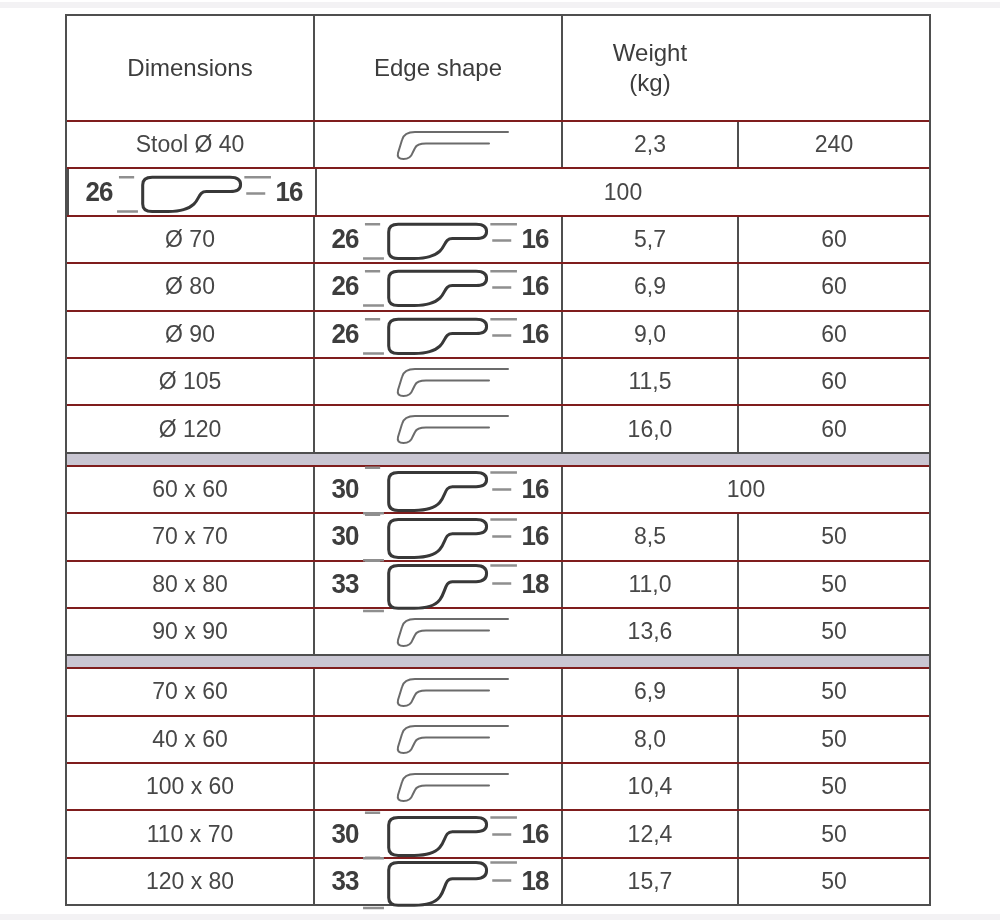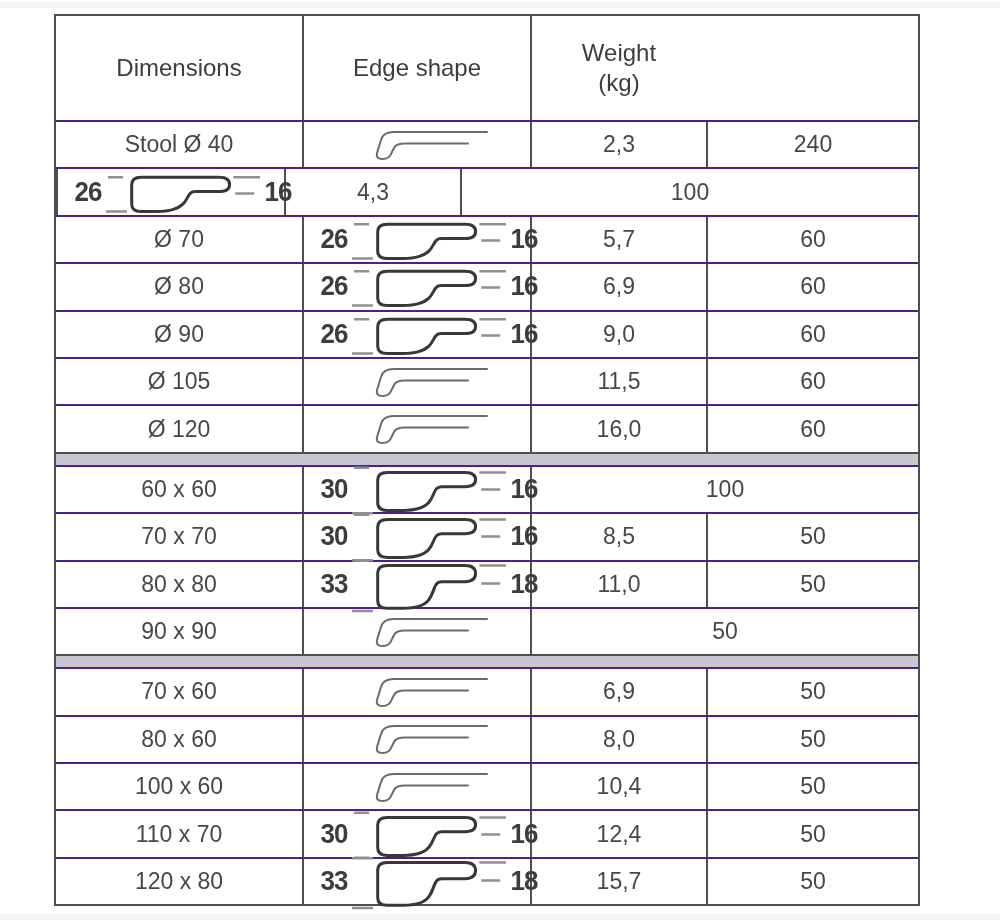--- a/index.html
+++ b/index.html
@@ -7,38 +7,38 @@
     position:relative;
     width:1000px;height:924px;
     background:#ffffff;
     font-family:"Liberation Sans", sans-serif;
     overflow:hidden;
   }
   .artifact{position:absolute;left:0;width:100%;height:6px;background:#f3f2f4;}
   .artifact.top{top:2px;}
   .artifact.bottom{bottom:4px;}
   .spec-table{
-    position:absolute;left:54px;top:14px;
+    position:absolute;left:65px;top:14px;
     width:866px;
     box-sizing:border-box;
     border:2px solid #4f4f4f;
     background:#ffffff;
   }
   .hrow{display:flex;height:104px;}
-  .row{display:flex;height:47.4px;box-sizing:border-box;border-top:2px solid #4c1d95;text-align:right;}
+  .row{display:flex;height:47.4px;box-sizing:border-box;border-top:2px solid #7f1d1d;text-align:right;}
   .divider{height:13px;box-sizing:border-box;border-top:2px solid #4f4f4f;background:#c9c6d2;}
   .cell{
     display:flex;align-items:center;justify-content:center;
     box-sizing:border-box;
     color:#474747;font-size:23px;
     overflow:visible;
   }
   .hcell{flex-direction:column;font-size:24px;color:#3d3d3d;line-height:1.25;}
   .c0{width:246px;}
-  .c1{width:228px;border-left:2px solid #4f4f4f;}
+  .c1{width:248px;border-left:2px solid #4f4f4f;}
   .c2{width:176px;border-left:2px solid #4f4f4f;}
   .c3{flex:1;border-left:2px solid #4f4f4f;}
   .edge-cell{justify-content:space-between;padding:15px 16px;}
   .edge-cell.plain{justify-content:center;padding:0;}
   .dim-num{
     font-size:27px;font-weight:600;color:#3d3d3d;
     letter-spacing:-1px;
     transform:scaleX(0.96);
   }
   .edge-cell svg{display:block;}
@@ -75,21 +75,20 @@
         </div>
         <div class="row">
           <div class="cell c1 edge-cell">
             <span class="dim-num">26</span>
             <svg width="162" height="57" viewBox="0 0 170 60" style="overflow:visible;margin:-4px 0;">
     <path d="M6 14 H22 M4 50 H26 M138 14 H166 M140 31 H160" fill="none" stroke="#8f8f8f" stroke-width="2.6"></path>
     <path d="M41 14 H123 Q134 14 134 21.5 Q134 29 123 29 H98 C87 29 93 43 74 48 Q68 50 58 50 H41 Q31 50 31 42 V 22 Q31 14 41 14 Z" fill="none" stroke="#383838" stroke-width="3.2" stroke-linejoin="round"></path>
   </svg>
             <span class="dim-num">16</span>
           </div>
-          <div class="cell c2">4,3</div>
           <div class="cell c3">100</div>
         </div>
         <div class="row">
           <div class="cell c0">Ø 70</div>
           <div class="cell c1 edge-cell">
             <span class="dim-num">26</span>
             <svg width="162" height="57" viewBox="0 0 170 60" style="overflow:visible;margin:-4px 0;">
     <path d="M6 14 H22 M4 50 H26 M138 14 H166 M140 31 H160" fill="none" stroke="#8f8f8f" stroke-width="2.6"></path>
     <path d="M41 14 H123 Q134 14 134 21.5 Q134 29 123 29 H98 C87 29 93 43 74 48 Q68 50 58 50 H41 Q31 50 31 42 V 22 Q31 14 41 14 Z" fill="none" stroke="#383838" stroke-width="3.2" stroke-linejoin="round"></path>
   </svg>
@@ -183,35 +182,36 @@
           <div class="cell c2">11,0</div>
           <div class="cell c3">50</div>
         </div>
         <div class="row">
           <div class="cell c0">90 x 90</div>
           <div class="cell c1 edge-cell plain">
             <svg width="152" height="42" viewBox="0 0 150 42">
     <path d="M145 8 H52 Q41 8 39 16 L35 29 Q33.5 35 40.5 35 Q47.5 35 49.5 29 L52 24 Q54 19.5 63 19.5 H126" fill="none" stroke="#6b6b6b" stroke-width="2" stroke-linecap="round" stroke-linejoin="round"></path>
   </svg>
           </div>
+          <div class="cell c2">13,6</div>
           <div class="cell c3">50</div>
         </div>
         <div class="divider"></div>
         <div class="row">
           <div class="cell c0">70 x 60</div>
           <div class="cell c1 edge-cell plain">
             <svg width="152" height="42" viewBox="0 0 150 42">
     <path d="M145 8 H52 Q41 8 39 16 L35 29 Q33.5 35 40.5 35 Q47.5 35 49.5 29 L52 24 Q54 19.5 63 19.5 H126" fill="none" stroke="#6b6b6b" stroke-width="2" stroke-linecap="round" stroke-linejoin="round"></path>
   </svg>
           </div>
           <div class="cell c2">6,9</div>
           <div class="cell c3">50</div>
         </div>
         <div class="row">
-          <div class="cell c0">80 x 60</div>
+          <div class="cell c0">40 x 60</div>
           <div class="cell c1 edge-cell plain">
             <svg width="152" height="42" viewBox="0 0 150 42">
     <path d="M145 8 H52 Q41 8 39 16 L35 29 Q33.5 35 40.5 35 Q47.5 35 49.5 29 L52 24 Q54 19.5 63 19.5 H126" fill="none" stroke="#6b6b6b" stroke-width="2" stroke-linecap="round" stroke-linejoin="round"></path>
   </svg>
           </div>
           <div class="cell c2">8,0</div>
           <div class="cell c3">50</div>
         </div>
         <div class="row">
           <div class="cell c0">100 x 60</div>

